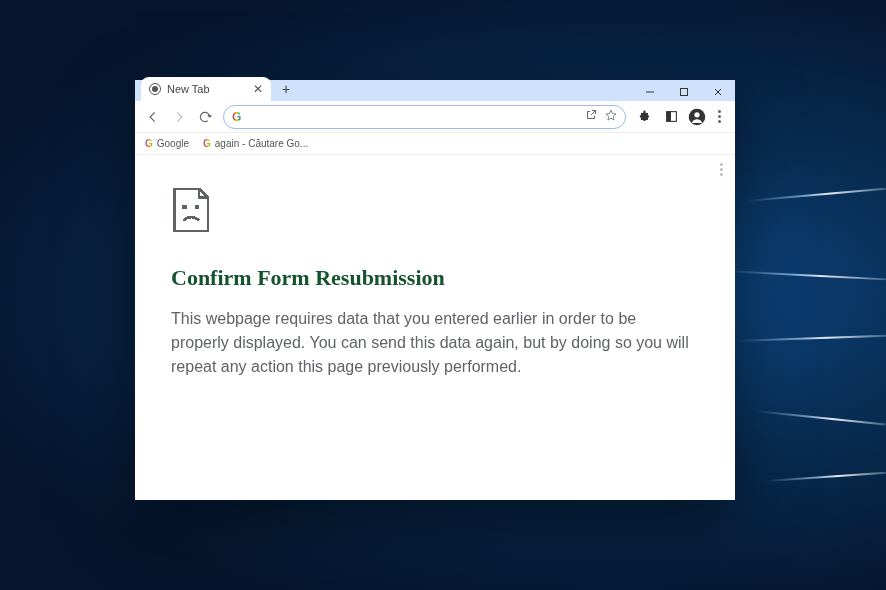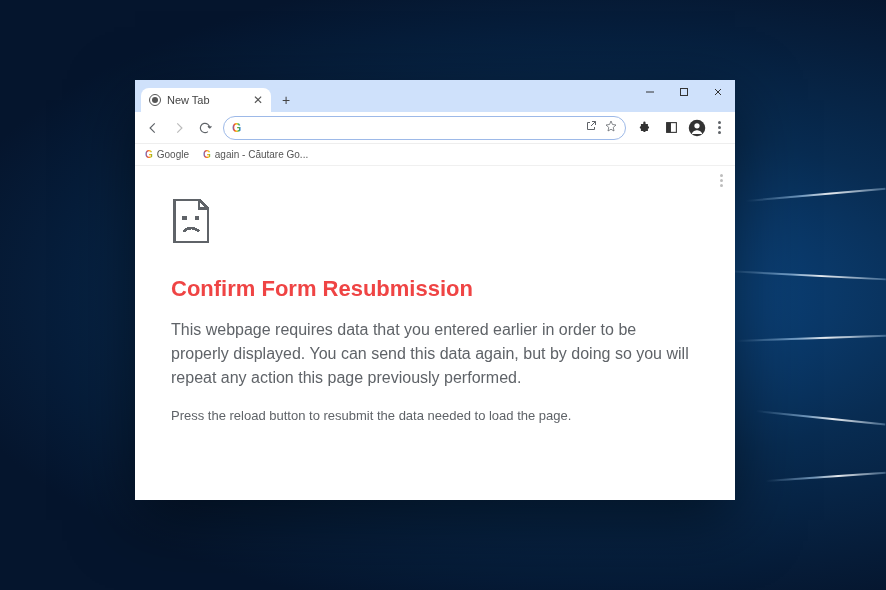--- a/index.html
+++ b/index.html
@@ -25,21 +25,21 @@
     left: 135px;
     top: 80px;
     width: 600px;
     height: 420px;
     background: #fff;
     box-shadow: 0 20px 60px rgba(0,0,0,0.5);
     display: flex;
     flex-direction: column;
   }
   .titlebar {
-    height: 32px;
+    height: 21px;
     background: #cfe1fb;
     display: flex;
     align-items: flex-end;
     position: relative;
   }
   .win-controls {
     position: absolute;
     right: 0;
     top: 0;
     height: 24px;
@@ -128,21 +128,21 @@
     font-size:10px; color:#555; border-bottom:1px solid #f0f0f0;
   }
   .bm{display:flex;align-items:center;gap:4px;cursor:pointer;}
   .bm .g{font-weight:700;font-size:10px;
     background: linear-gradient(90deg,#4285F4,#EA4335,#FBBC05,#34A853);
     -webkit-background-clip:text;color:transparent;}
   .content{
     flex:1; background:#fff; padding: 30px 36px; overflow:hidden; position:relative;
   }
   .sad-page-icon svg{ width:44px; height:50px; }
-  .err-title{ font-size:22px; font-weight:600; color:#ef4444; margin-top:26px; }
+  .err-title{ font-size:22px; font-weight:600; color:#14532d; margin-top:26px;font-family:Liberation Serif, serif; }
   .err-body{ font-size:16px; color:#5f6368; margin-top:16px; line-height:1.5; max-width:520px;}
   .err-body2{ font-size:13px; color:#5f6368; margin-top:16px; line-height:1.5;}
   .err-code{ font-size:11px; color:#5f6368; margin-top:22px; letter-spacing:0.3px;}
   .page-kebab{position:absolute; right:12px; top:8px; display:flex; flex-direction:column; gap:2px; cursor:pointer;}
   .page-kebab span{width:3px;height:3px;background:#bdbdbd;border-radius:50%;}
 </style>
 </head>
 <body>
 
 <div class="beam beam1"></div>
@@ -260,16 +260,15 @@
       <svg viewBox="0 0 50 56" shape-rendering="crispEdges">
         <path d="M4 4 h28 v0 l10 10 v38 h-38 z" fill="none" stroke="#5f6368" stroke-width="3"></path>
         <path d="M32 4 v10 h10" fill="none" stroke="#5f6368" stroke-width="3"></path>
         <rect x="13" y="22" width="5" height="5" fill="#5f6368"></rect>
         <rect x="27" y="22" width="5" height="5" fill="#5f6368"></rect>
         <path d="M14 40 q9 -8 18 0" fill="none" stroke="#5f6368" stroke-width="3"></path>
       </svg>
     </div>
     <h1 class="err-title">Confirm Form Resubmission</h1>
     <p class="err-body">This webpage requires data that you entered earlier in order to be properly displayed. You can send this data again, but by doing so you will repeat any action this page previously performed.</p>
-    <p class="err-body2">Press the reload button to resubmit the data needed to load the page.</p>
   </div>
 
 </div>
 
 </body></html>

